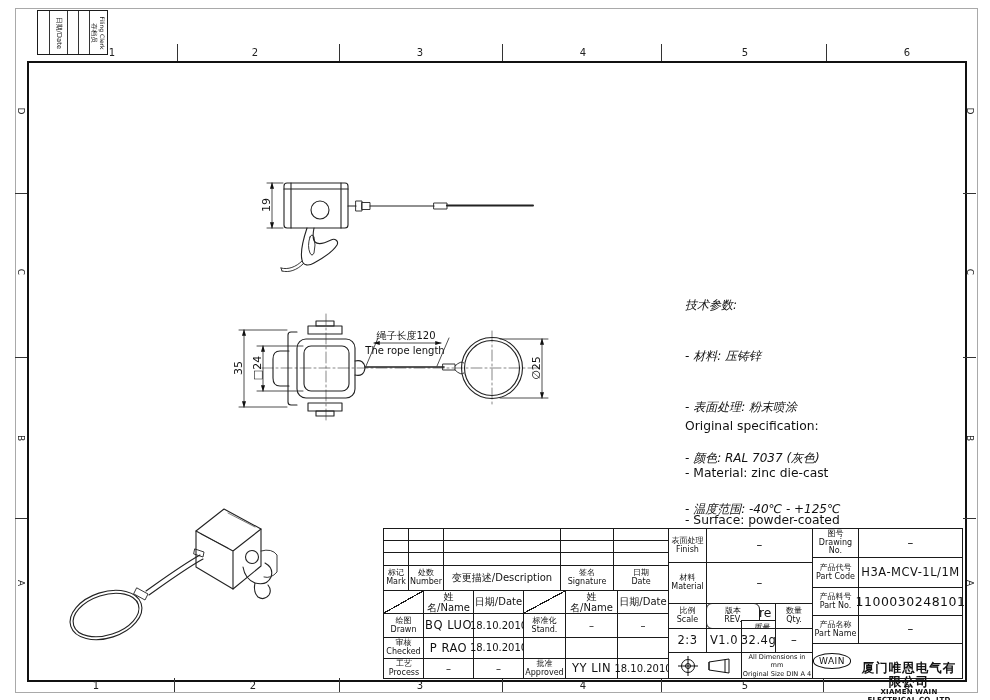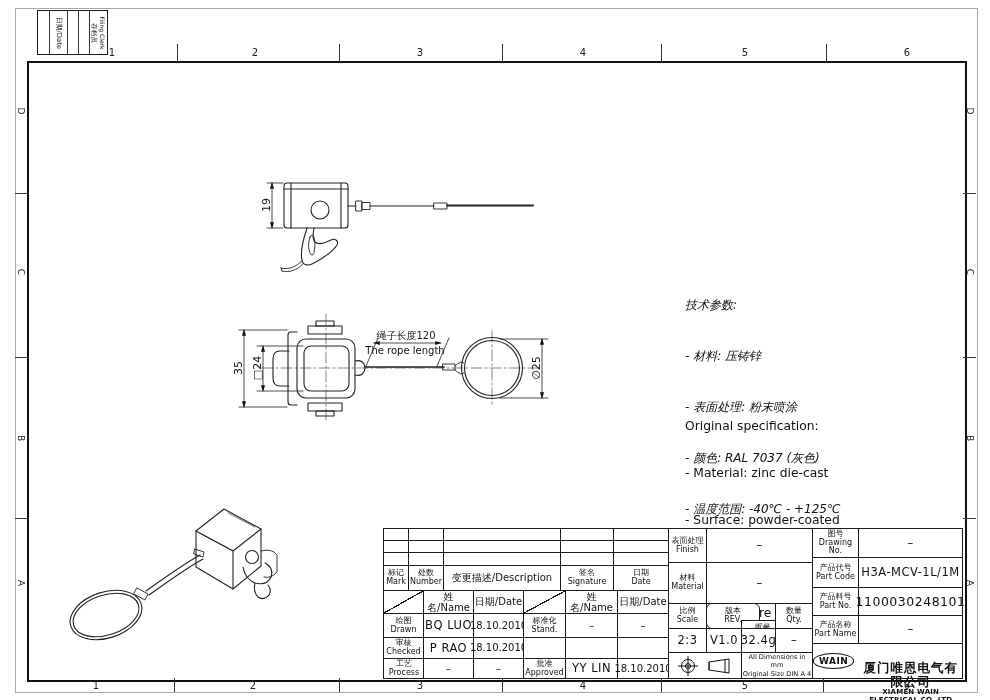--- a/index.html
+++ b/index.html
@@ -19,21 +19,21 @@
   .val{font-size:10px;}
   .big{font-size:11.5px;letter-spacing:.5px;}
   .dim{position:absolute;font-size:11px;color:#111;transform:translate(-50%,-50%) rotate(-90deg);white-space:nowrap;}
   .hlabel{position:absolute;font-size:10px;color:#111;transform:translate(-50%,-50%);white-space:nowrap;}
   .rot90{position:absolute;transform:translate(-50%,-50%) rotate(90deg);white-space:nowrap;text-align:center;}
   .spec{position:absolute;white-space:pre;color:#111;}
   .spec-cn{font-size:12px;line-height:17px;}
   .spec-en{font-size:12.3px;line-height:15.6px;}
   .note{font-size:6.6px;line-height:1.25;}
   .wain-oval{display:inline-block;border:1.6px solid #111;border-radius:50%;
-             padding:2px 5px 1px 5px;font-size:9px;font-weight:bold;letter-spacing:.5px;}
+             padding:2px 5px 1px 5px;font-size:9px;font-weight:normal;letter-spacing:.5px;}
   .company-cn{font-size:12.5px;font-weight:bold;letter-spacing:1px;}
   .company-en{font-size:7px;font-weight:bold;letter-spacing:.2px;}
   svg{position:absolute;left:0;top:0;}
 </style>
 </head>
 <body>
 
 <div id="sheet">
 
   <div class="thin-border" style="left:15px;top:8px;width:961px;height:683px;"></div>

